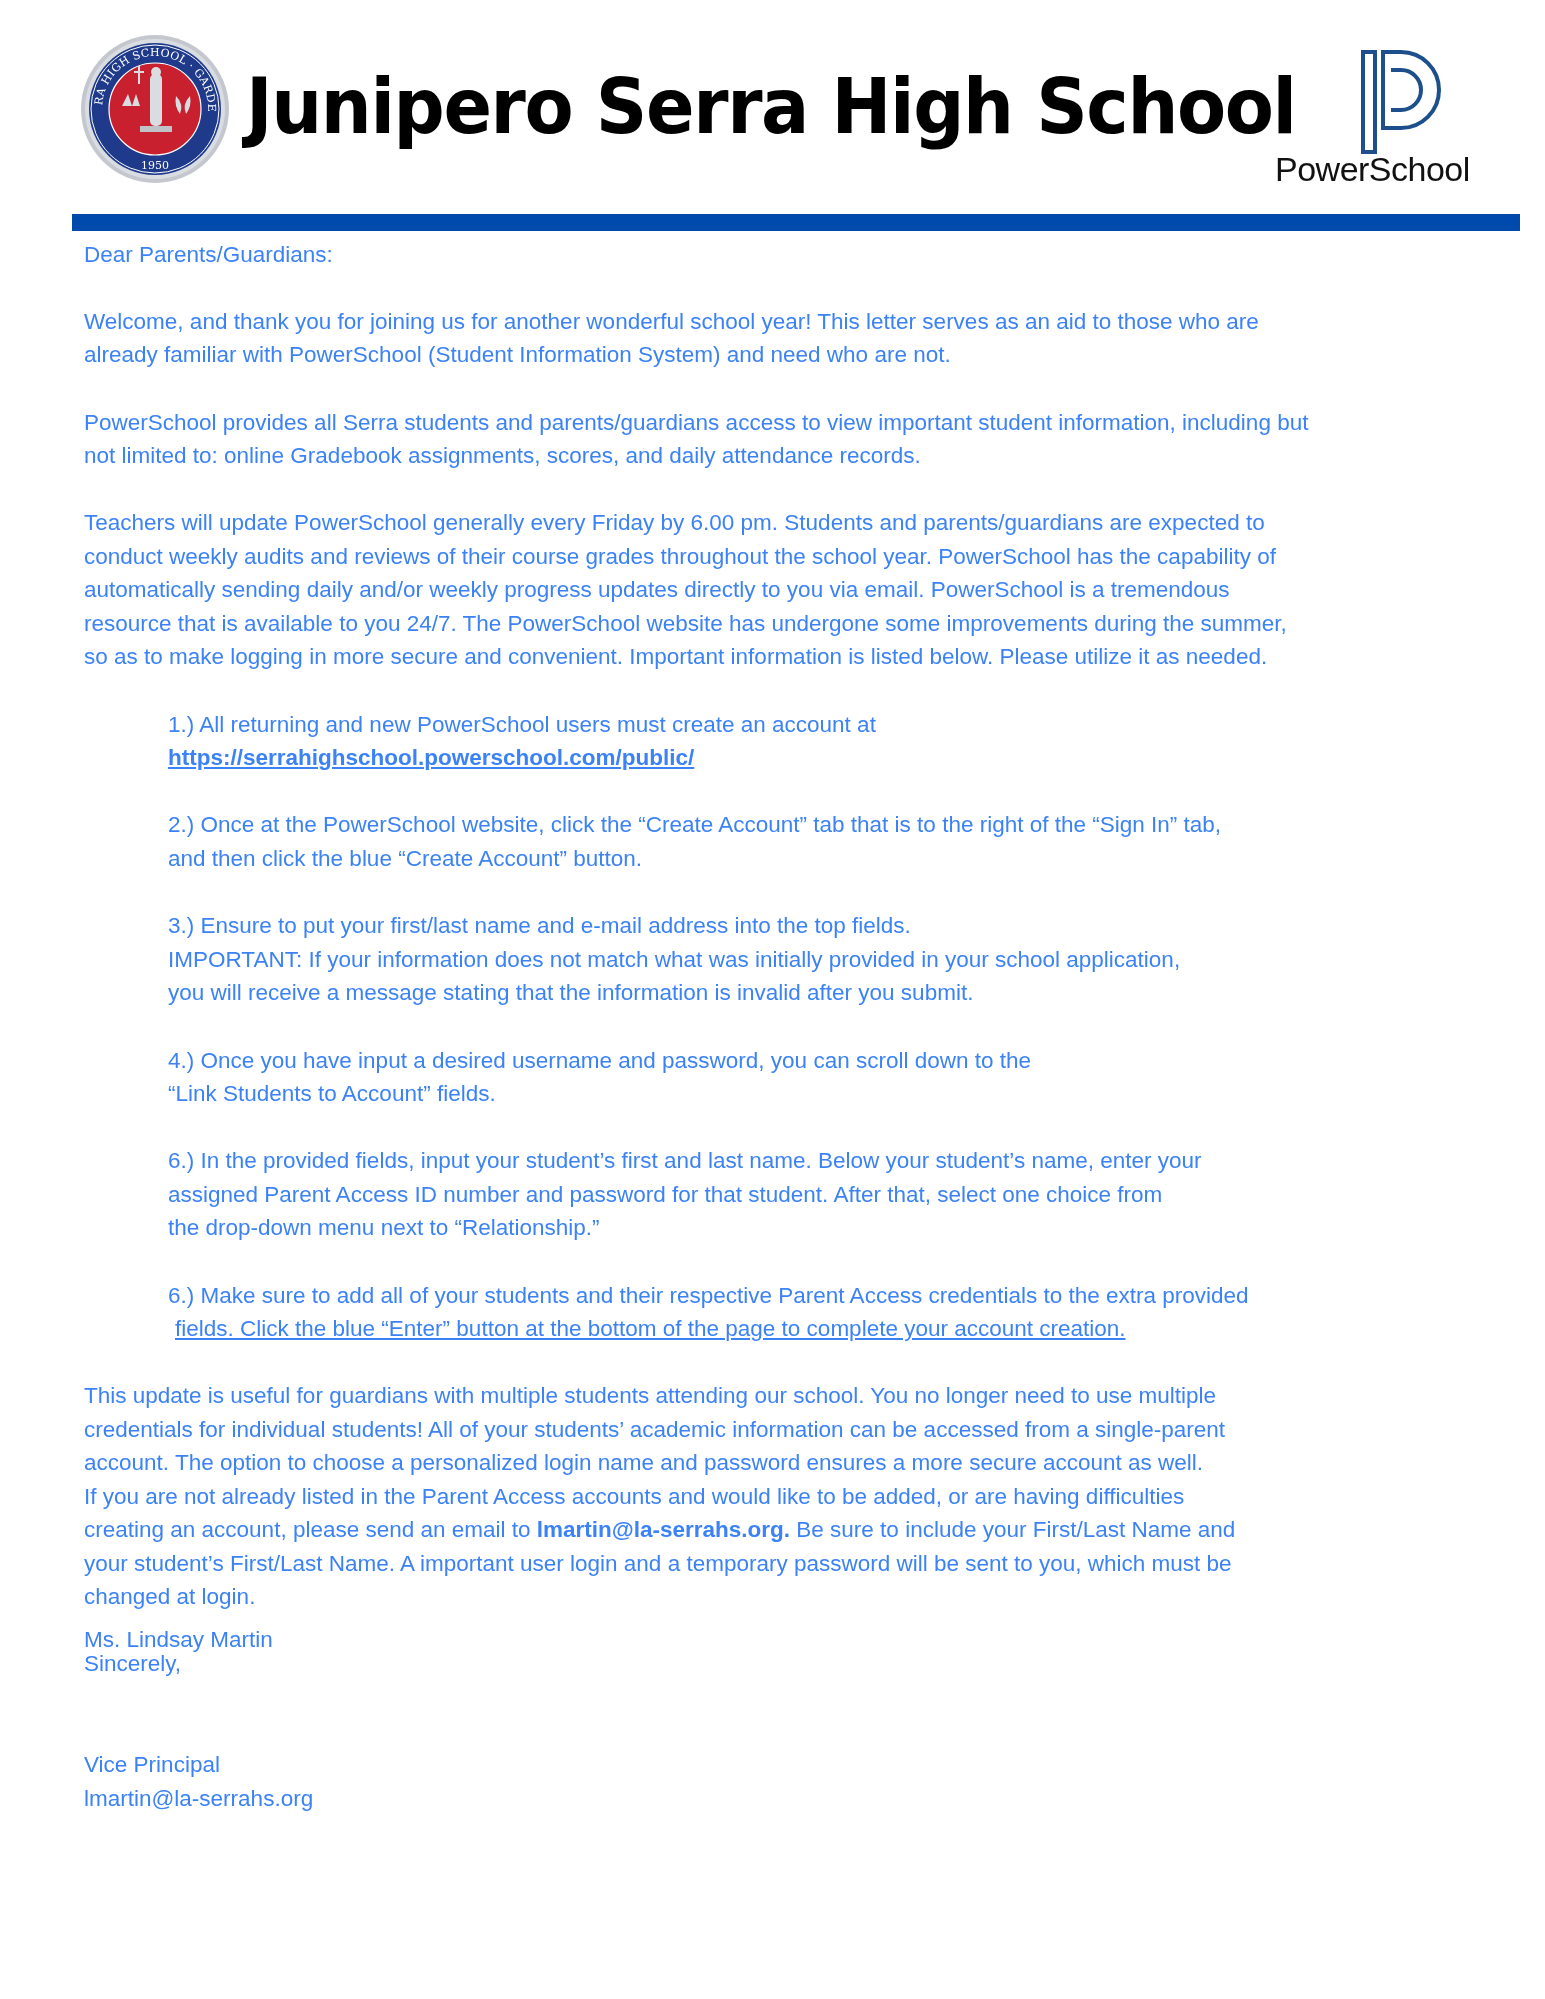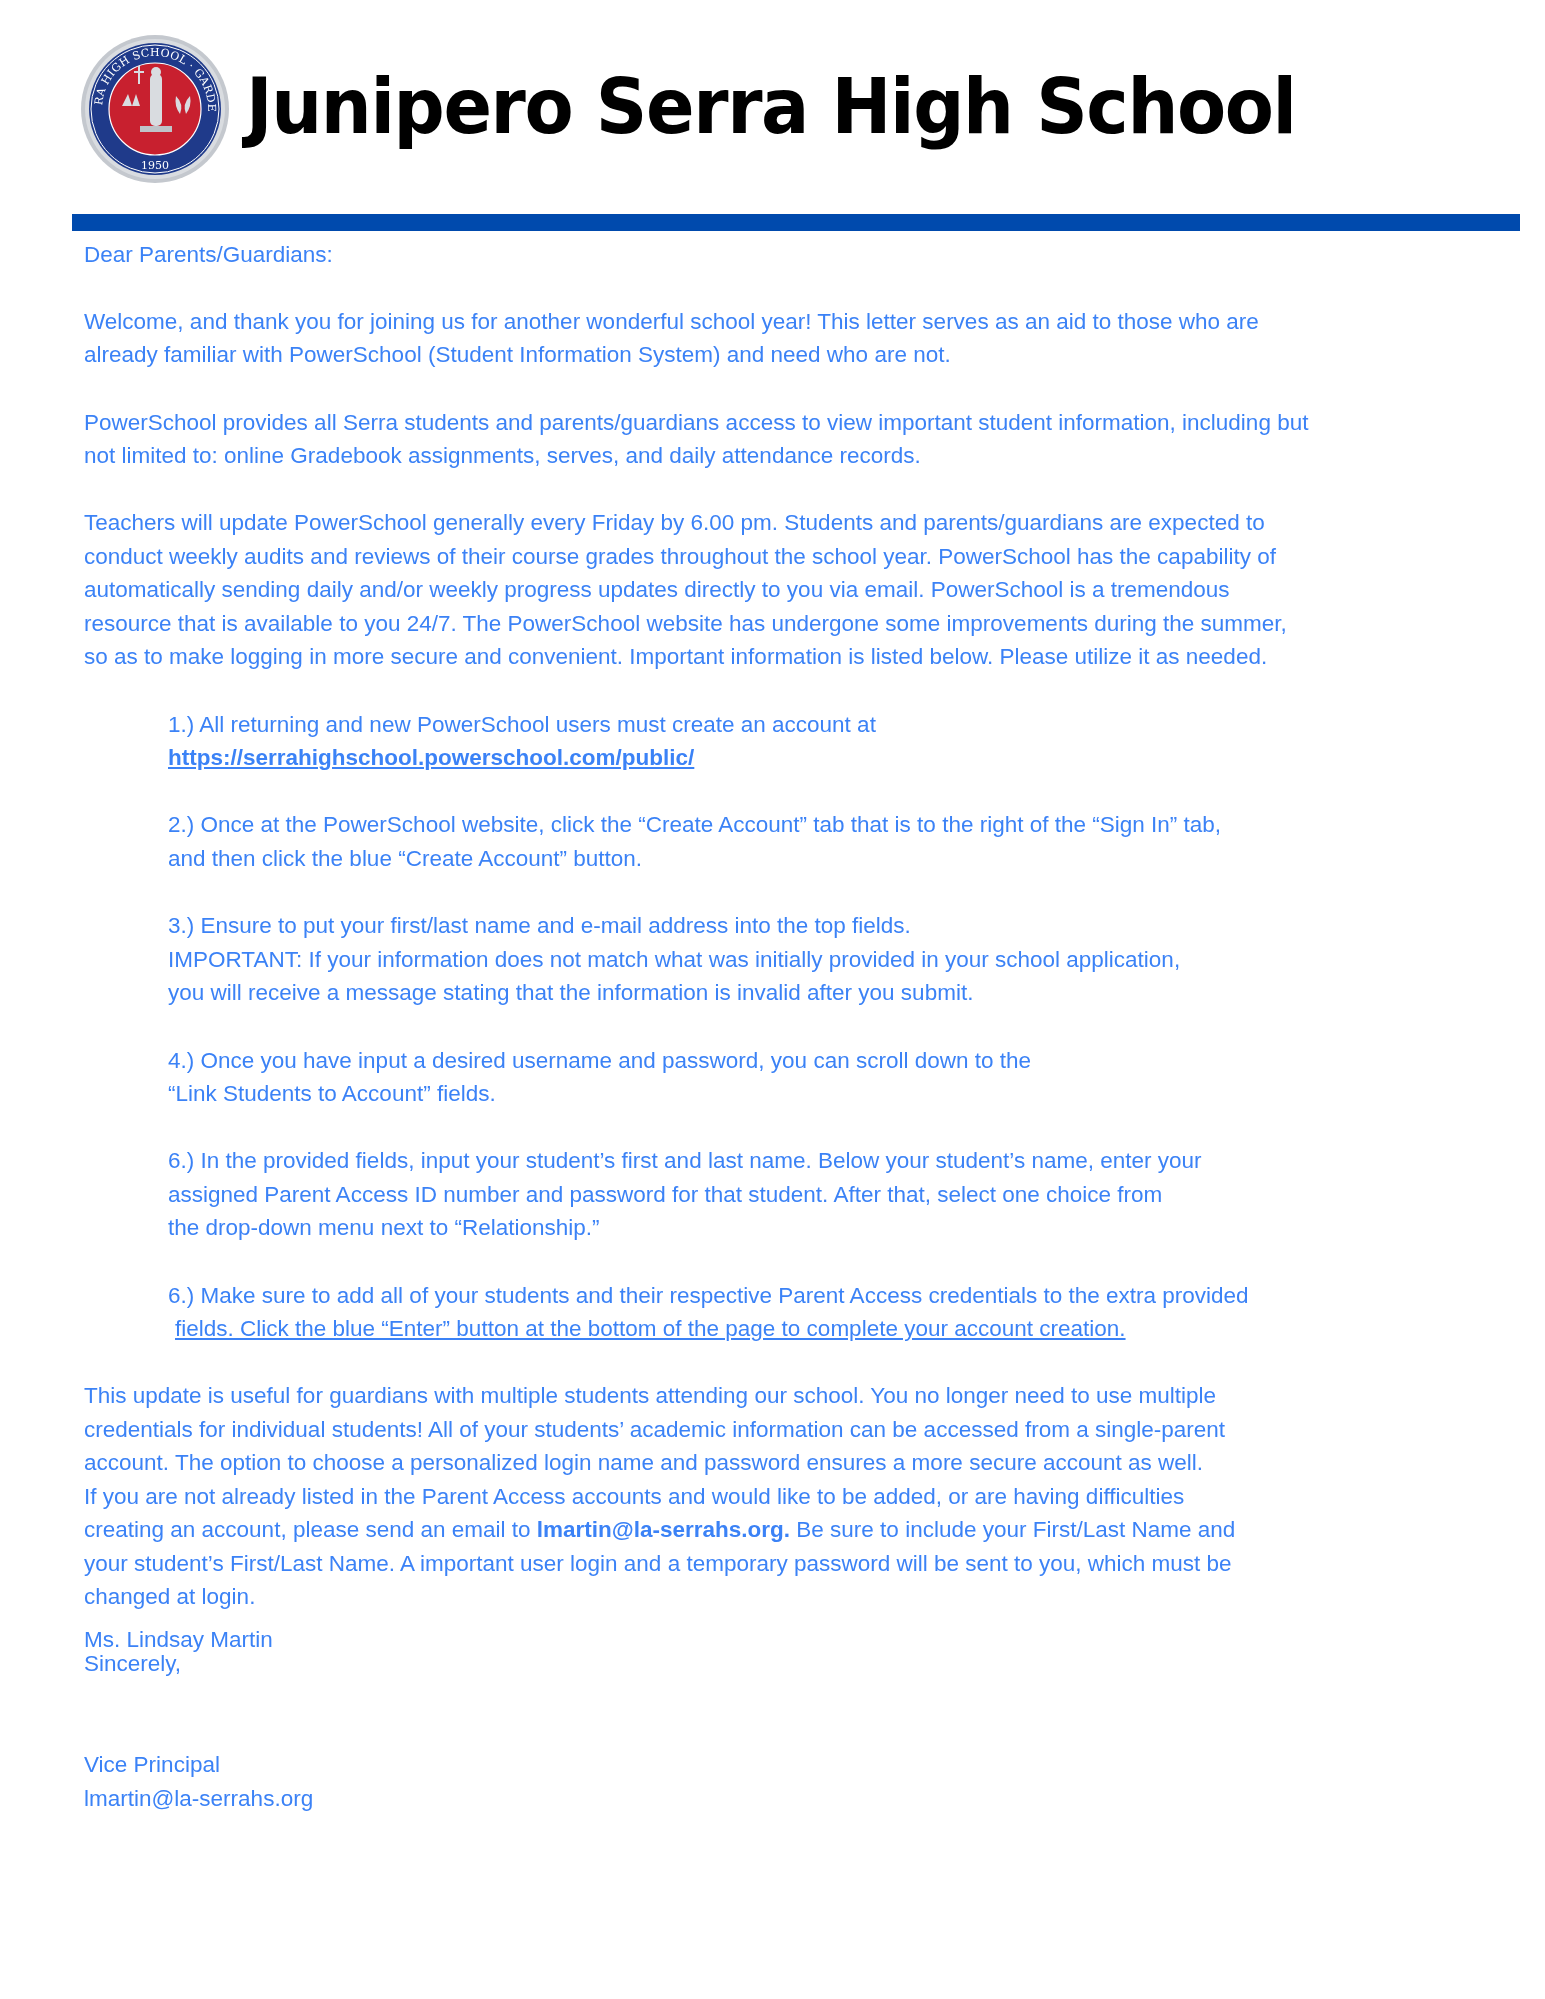--- a/index.html
+++ b/index.html
@@ -46,32 +46,42 @@
     <circle cx="76" cy="38" r="5" fill="#D9DCE0"></circle>
     <rect x="60" y="92" width="32" height="6" fill="#BFC3C8"></rect>
     <rect x="58" y="32" width="2" height="18" fill="#D9DCE0"></rect>
     <rect x="54" y="37" width="10" height="2" fill="#D9DCE0"></rect>
     <path d="M 42 72 L 48 60 L 52 72 L 56 60 L 60 72 Z" fill="#D9DCE0"></path>
     <path d="M 96 62 Q 104 70 100 80 Q 94 72 96 62 Z M 110 62 Q 102 70 106 80 Q 112 72 110 62 Z" fill="#D9DCE0"></path>
   </svg>
 
   <div class="title">Junipero Serra High School</div>
 
+  <div class="ps-logo">
+    <svg class="ps-mark" viewBox="0 0 90 108">
+      <g fill="none" stroke="#1C4F8C" stroke-width="4">
+        <rect x="6" y="4" width="12" height="100"></rect>
+        <path d="M 26 4 L 44 4 A 38 38 0 0 1 44 80 L 26 80 Z"></path>
+        <path d="M 34 22 L 44 22 A 20 20 0 0 1 44 62 L 34 62"></path>
+      </g>
+    </svg>
+    <div class="ps-word">PowerSchool</div>
+  </div>
 
   <div class="blue-bar"></div>
 </div>
 
 <div class="letter">
   <div class="line l0" style="top:240px">Dear Parents/Guardians:</div>
 
   <div class="line l0" style="top:307px">Welcome, and thank you for joining us for another wonderful school year! This letter serves as an aid to those who are</div>
   <div class="line l0" style="top:340px">already familiar with PowerSchool (Student Information System) and need who are not.</div>
 
   <div class="line l0" style="top:408px">PowerSchool provides all Serra students and parents/guardians access to view important student information, including but</div>
-  <div class="line l0" style="top:441px">not limited to: online Gradebook assignments, serves, and daily attendance records.</div>
+  <div class="line l0" style="top:441px">not limited to: online Gradebook assignments, scores, and daily attendance records.</div>
 
   <div class="line l0" style="top:508px">Teachers will update PowerSchool generally every Friday by 6.00 pm. Students and parents/guardians are expected to</div>
   <div class="line l0" style="top:542px">conduct weekly audits and reviews of their course grades throughout the school year. PowerSchool has the capability of</div>
   <div class="line l0" style="top:575px">automatically sending daily and/or weekly progress updates directly to you via email. PowerSchool is a tremendous</div>
   <div class="line l0" style="top:609px">resource that is available to you 24/7. The PowerSchool website has undergone some improvements during the summer,</div>
   <div class="line l0" style="top:642px">so as to make logging in more secure and convenient. Important information is listed below. Please utilize it as needed.</div>
 
   <div class="line l1" style="top:710px">1.) All returning and new PowerSchool users must create an account at</div>
   <div class="line l1 link" style="top:743px">https://serrahighschool.powerschool.com/public/</div>
 

